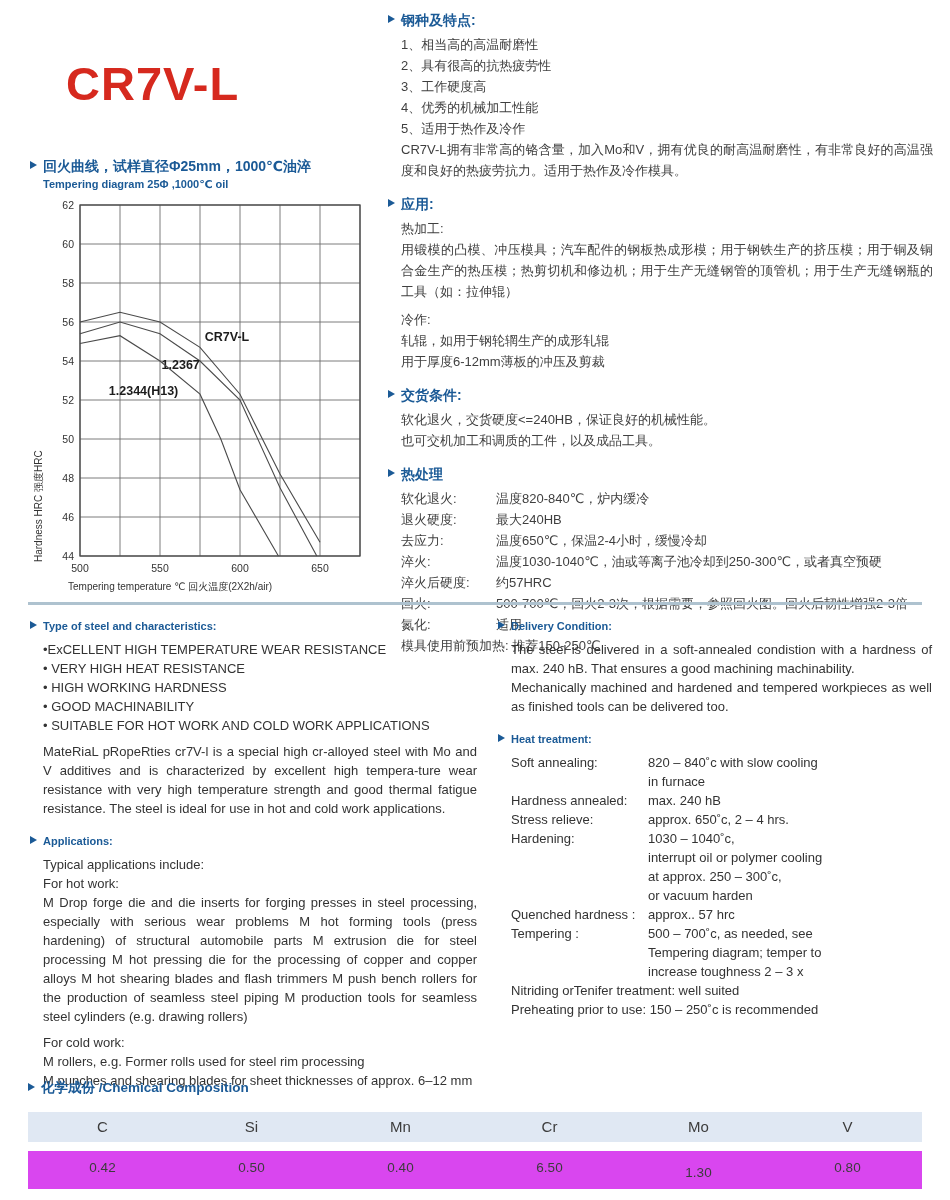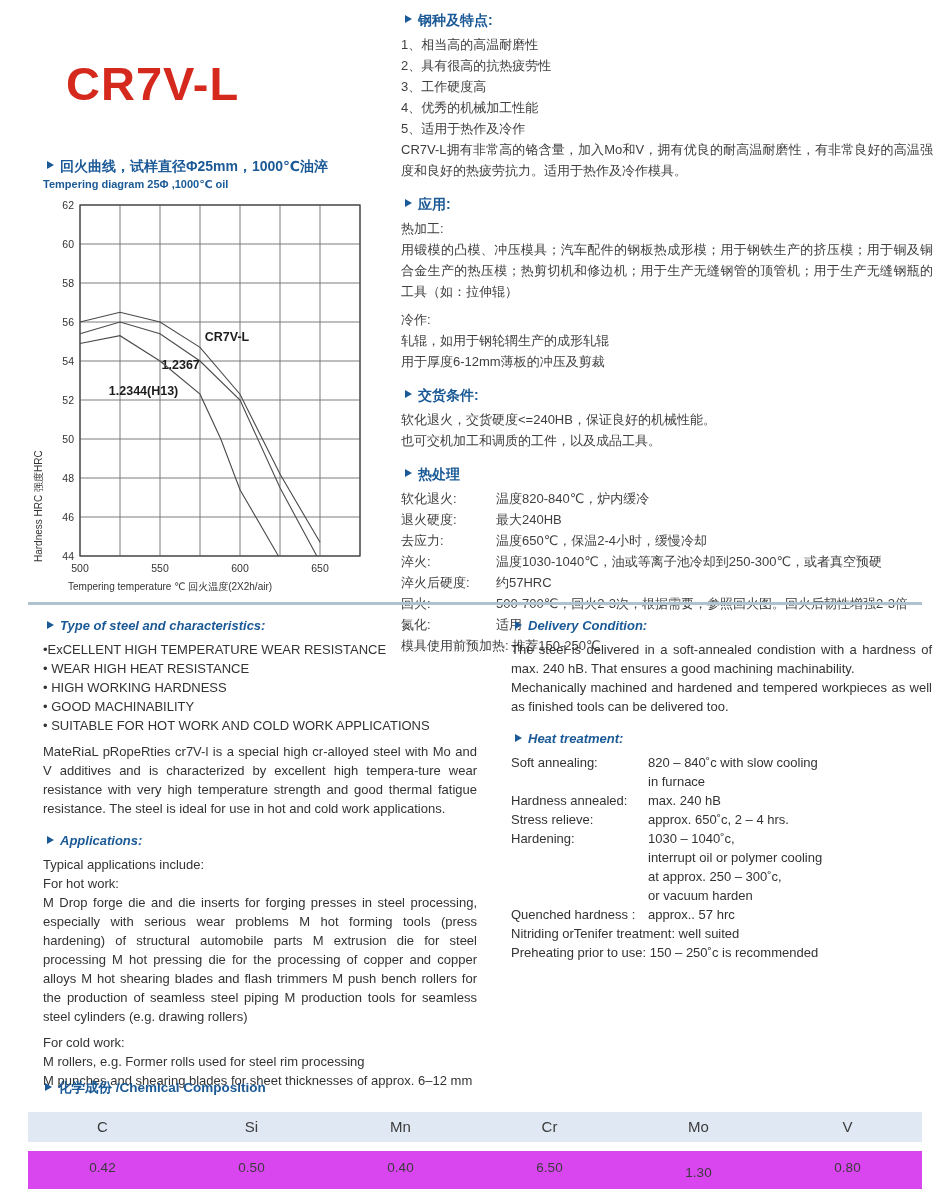--- a/index.html
+++ b/index.html
@@ -3,21 +3,21 @@
 <meta charset="utf-8">
 <style>
   html,body { margin:0; padding:0; background:#ffffff; }
   .page {
     position:relative; width:950px; height:1200px; overflow:hidden;
     background:#ffffff; color:#3c3c3c;
     font-family:"Liberation Sans","DejaVu Sans",sans-serif;
   }
 
   
-  .sec-head { position:relative; padding-left:13px; color:#1b5a96; font-weight:bold; font-size:14px; line-height:20px;margin-left:17px; }
+  .sec-head { position:relative; padding-left:13px; color:#1b5a96; font-weight:bold; font-size:14px; line-height:20px; }
   .tri { position:absolute; left:0; top:5px; width:0; height:0;
          border-left:7px solid #1b5a96; border-top:4px solid transparent; border-bottom:4px solid transparent; }
 
   
   .brand { position:absolute; left:66px; top:56px; font-size:47px; font-weight:bold;
            color:#d6291e; letter-spacing:1px; }
 
   
   .chart-block { position:absolute; left:30px; top:156px; width:360px; }
   .chart-h2 { padding-left:13px; margin-top:2px; color:#1b5a96; font-weight:bold; font-size:11px; }
@@ -36,21 +36,21 @@
   .cn-row .val { flex:1; }
 
   
   .divider { position:absolute; left:28px; width:894px; top:602px; height:3px; background:#aec2cf; }
 
   
   .en-col { position:absolute; top:616px; font-size:13px; line-height:19px; color:#333; }
   .en-left  { left:30px;  width:447px; }
   .en-right { left:498px; width:434px; }
   .en-sec { margin-bottom:13px; }
-  .en-sec .sec-head { font-size:13px; margin-bottom:4px;font-style:italic; }
+  .en-sec .sec-head { font-size:11px; margin-bottom:4px; }
   .en-body { padding-left:13px; }
   .en-para { text-align:justify; }
   .en-gap { height:7px; }
   .ht-row { display:flex; }
   .ht-row .lbl { flex:0 0 137px; }
   .ht-row .val { flex:1; }
 
   
   .chem-block { position:absolute; left:28px; top:1078px; width:894px; }
   .chem-head { font-size:13.5px; margin-bottom:14px; }
@@ -200,21 +200,21 @@
 
   <div class="divider"></div>
 
   <div class="en-col en-left">
     <div class="en-sec">
       <div class="sec-head">
         <span class="tri"></span>
         <span>Type of steel and characteristics:</span>
       </div>
       <div class="en-body">•ExCELLENT HIGH TEMPERATURE WEAR RESISTANCE</div>
-      <div class="en-body">• WEAR HIGH HEAT RESISTANCE</div>
+      <div class="en-body">• VERY HIGH HEAT RESISTANCE</div>
       <div class="en-body">• HIGH WORKING HARDNESS</div>
       <div class="en-body">• GOOD MACHINABILITY</div>
       <div class="en-body">• SUITABLE FOR HOT WORK AND COLD WORK APPLICATIONS</div>
       <div class="en-gap"></div>
       <div class="en-body en-para">MateRiaL pRopeRties cr7V-l is a special high cr-alloyed steel with Mo and V additives and is characterized by excellent high tempera-ture wear resistance with very high temperature strength and good thermal fatigue resistance. The steel is ideal for use in hot and cold work applications.</div>
     </div>
 
     <div class="en-sec">
       <div class="sec-head">
         <span class="tri"></span>
@@ -270,20 +270,28 @@
           <div>1030 – 1040˚c,</div>
           <div>interrupt oil or polymer cooling</div>
           <div>at approx. 250 – 300˚c,</div>
           <div>or vacuum harden</div>
         </span>
       </div>
       <div class="en-body ht-row">
         <span class="lbl">Quenched hardness :</span>
         <span class="val">
           <div>approx.. 57 hrc</div>
+        </span>
+      </div>
+      <div class="en-body ht-row">
+        <span class="lbl">Tempering :</span>
+        <span class="val">
+          <div>500 – 700˚c, as needed, see</div>
+          <div>Tempering diagram; temper to</div>
+          <div>increase toughness 2 – 3 x</div>
         </span>
       </div>
       <div class="en-body">Nitriding orTenifer treatment: well suited</div>
       <div class="en-body">Preheating prior to use:  150 – 250˚c is recommended</div>
     </div>
   </div>
 
   <div class="chem-block">
     <div class="sec-head chem-head">
       <span class="tri"></span>

